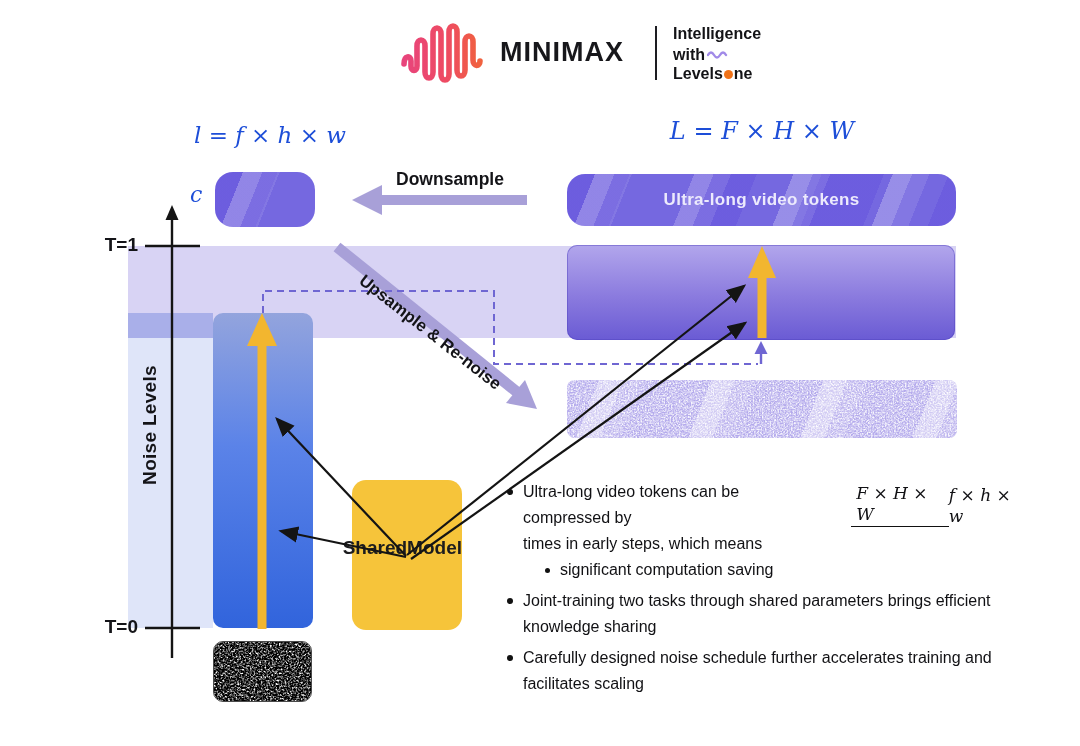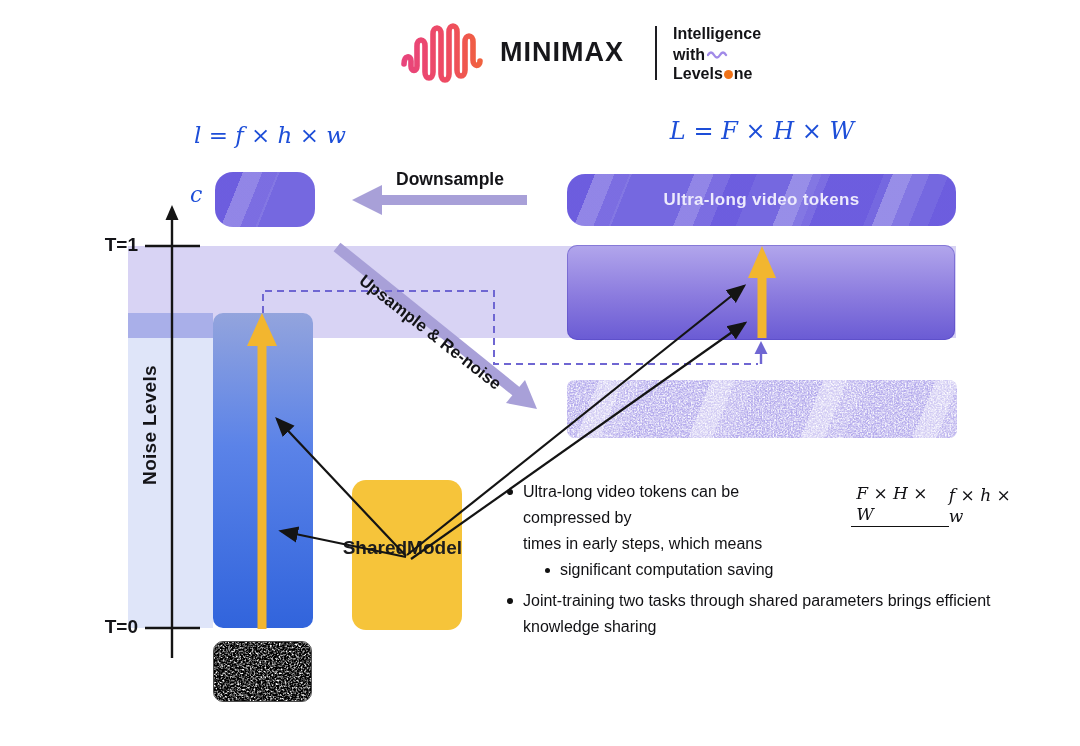--- a/index.html
+++ b/index.html
@@ -199,15 +199,19 @@
       </div>
     </div>
     <div class="bline">
       <span class="subdot"></span>
       <div>significant computation saving</div>
     </div>
     <div class="bline gap6">
       <span class="dot"></span>
       <div style="width:486px;">Joint-training two tasks through shared parameters brings efficient knowledge sharing</div>
     </div>
+    <div class="bline gap6">
+      <span class="dot"></span>
+      <div style="width:486px;">Carefully designed noise schedule further accelerates training and facilitates scaling</div>
+    </div>
   </div>
 
 </div>
 
 </body></html>

